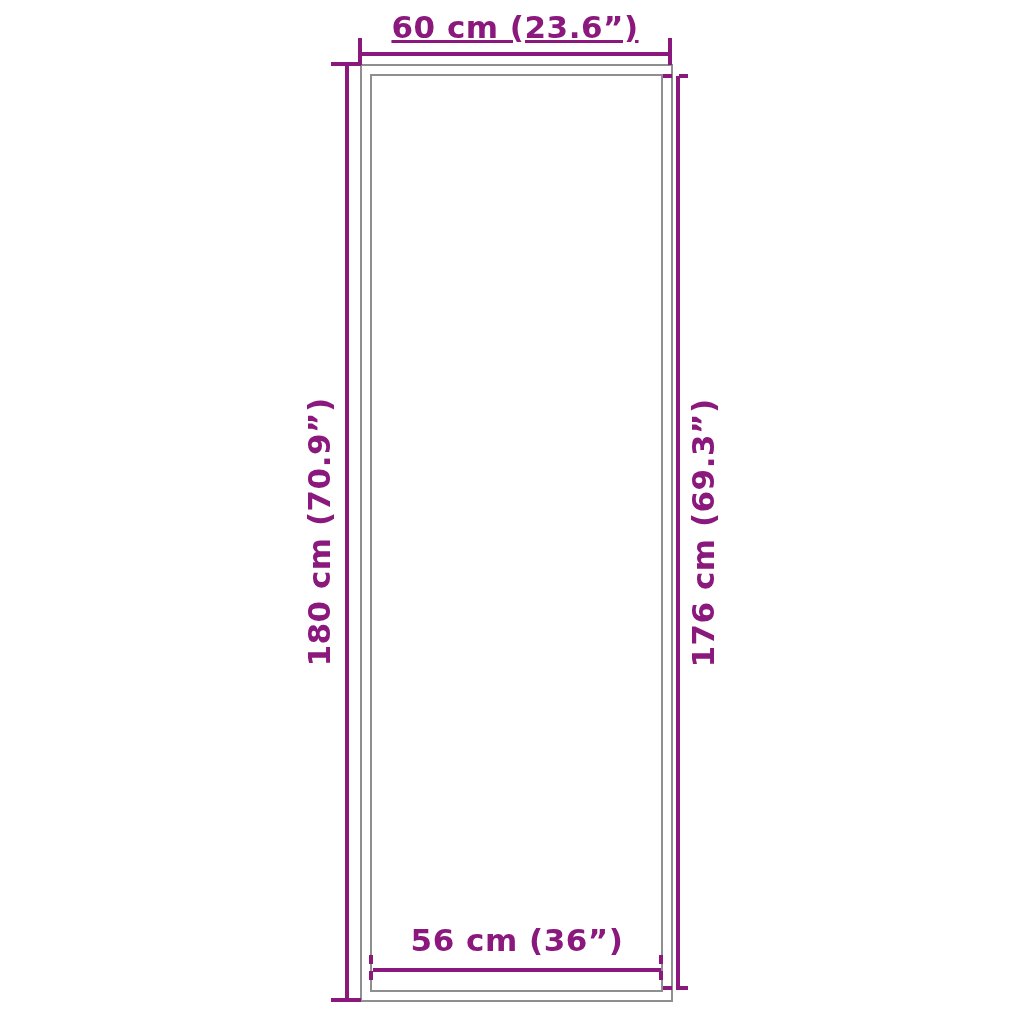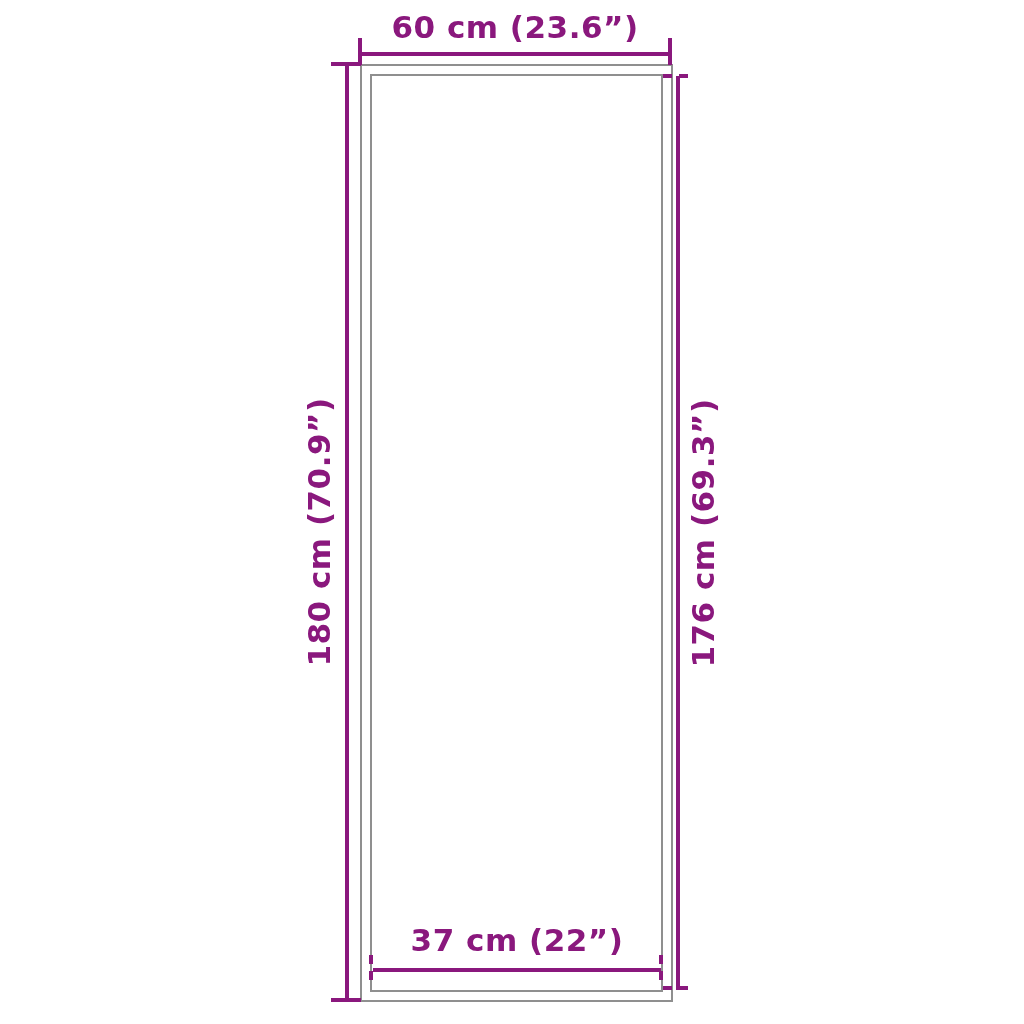--- a/index.html
+++ b/index.html
@@ -69,21 +69,21 @@
     color: var(--color-dimension, #8a187d);
     font-weight: 700;
     font-size: 31px;
     letter-spacing: 0.5px;
     white-space: nowrap;
     transform: translate(-50%, -50%);
   }
   .dim-label.vertical {
     transform: translate(-50%, -50%) rotate(-90deg);
   }
-  #top-label    { left: 515px; top: 27px; }
+  #top-label    { left: 515px; top: 27px; text-decoration: underline; }
   #bottom-label { left: 517px; top: 940px; }
   #left-label   { left: 319px; top: 532px; }
   #right-label  { left: 703px; top: 533px; }
 </style>
 </head>
 <body>
 
 <div id="canvas">
 
   <div id="outer-outline" class="outline"></div>
@@ -100,15 +100,15 @@
   <div id="left-label" class="dim-label vertical">180 cm (70.9”)</div>
 
   <div id="right-dim-line" class="dim-line"></div>
   <div id="right-tick-top" class="dash-h"></div>
   <div id="right-tick-bottom" class="dash-h"></div>
   <div id="right-label" class="dim-label vertical">176 cm (69.3”)</div>
 
   <div id="bottom-dim-line" class="dim-line"></div>
   <div id="bottom-tick-left" class="dash-v"></div>
   <div id="bottom-tick-right" class="dash-v"></div>
-  <div id="bottom-label" class="dim-label">37 cm (22”)</div>
+  <div id="bottom-label" class="dim-label">56 cm (36”)</div>
 
 </div>
 
 </body></html>

